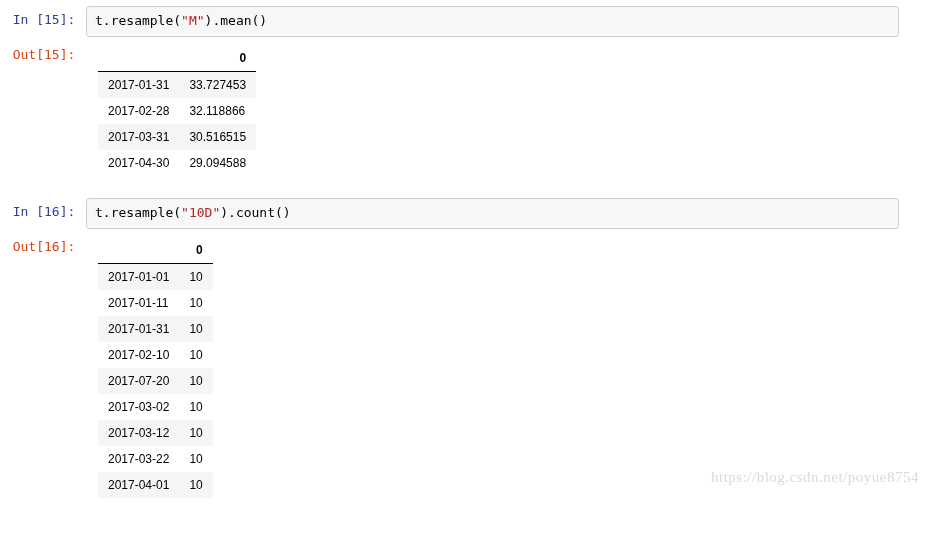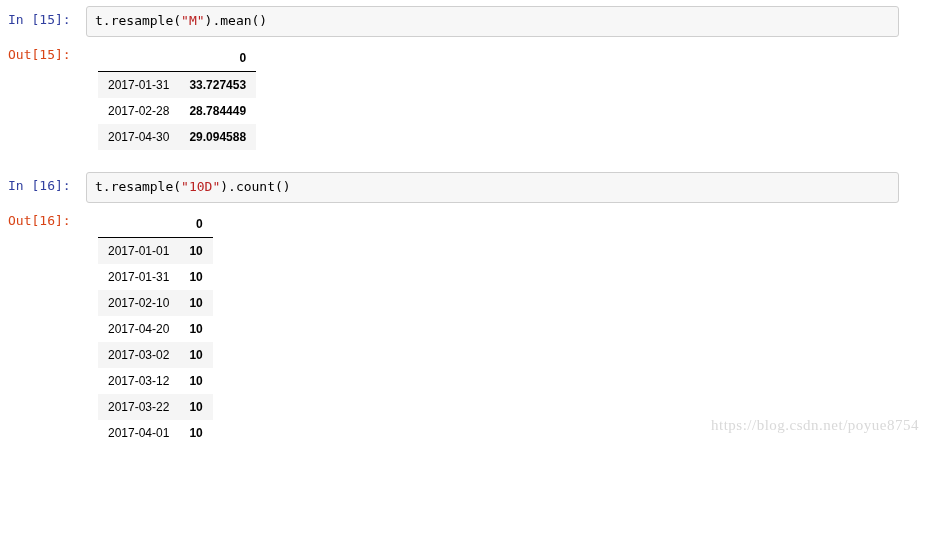--- a/index.html
+++ b/index.html
@@ -14,21 +14,21 @@
     }
     .cell {
       display: flex;
       align-items: flex-start;
       padding: 2px 8px;
     }
     .prompt {
       font-family: monospace;
       font-size: 13px;
       min-width: 78px;
-      text-align: left;
+      text-align: center;
       padding: 6px 6px 0 0;
       line-height: 1.3;
     }
     .prompt-in { color: #303f9f; }
     .prompt-out { color: #d84315; }
     .input-area {
       flex: 1;
       border: 1px solid #cfcfcf;
       border-radius: 3px;
       background: #f7f7f7;
@@ -59,21 +59,20 @@
       text-align: left;
     }
     table.dataframe tbody th {
       font-weight: normal;
       text-align: left;
       padding: 6px 10px;
     }
     table.dataframe tbody td {
       text-align: left;
       padding: 6px 10px;
-      font-weight: bold;
     }
     table.dataframe tbody tr:nth-child(odd) {
       background: #f5f5f5;
     }
     table.dataframe tbody tr:nth-child(even) {
       background: #fff;
     }
     .watermark {
       position: absolute;
       right: 16px;
@@ -106,21 +105,25 @@
           <th>0</th>
         </tr>
       </thead>
       <tbody>
         <tr>
             <th>2017-01-31</th>
             <td>33.727453</td>
           </tr>
         <tr>
             <th>2017-02-28</th>
-            <td>28.784449</td>
+            <td>32.118866</td>
+          </tr>
+        <tr>
+            <th>2017-03-31</th>
+            <td>30.516515</td>
           </tr>
         <tr>
             <th>2017-04-30</th>
             <td>29.094588</td>
           </tr>
       </tbody>
     </table>
   </div>
 </div>
 
@@ -142,29 +145,33 @@
           <th></th>
           <th>0</th>
         </tr>
       </thead>
       <tbody>
         <tr>
             <th>2017-01-01</th>
             <td>10</td>
           </tr>
         <tr>
+            <th>2017-01-11</th>
+            <td>10</td>
+          </tr>
+        <tr>
             <th>2017-01-31</th>
             <td>10</td>
           </tr>
         <tr>
             <th>2017-02-10</th>
             <td>10</td>
           </tr>
         <tr>
-            <th>2017-04-20</th>
+            <th>2017-07-20</th>
             <td>10</td>
           </tr>
         <tr>
             <th>2017-03-02</th>
             <td>10</td>
           </tr>
         <tr>
             <th>2017-03-12</th>
             <td>10</td>
           </tr>

